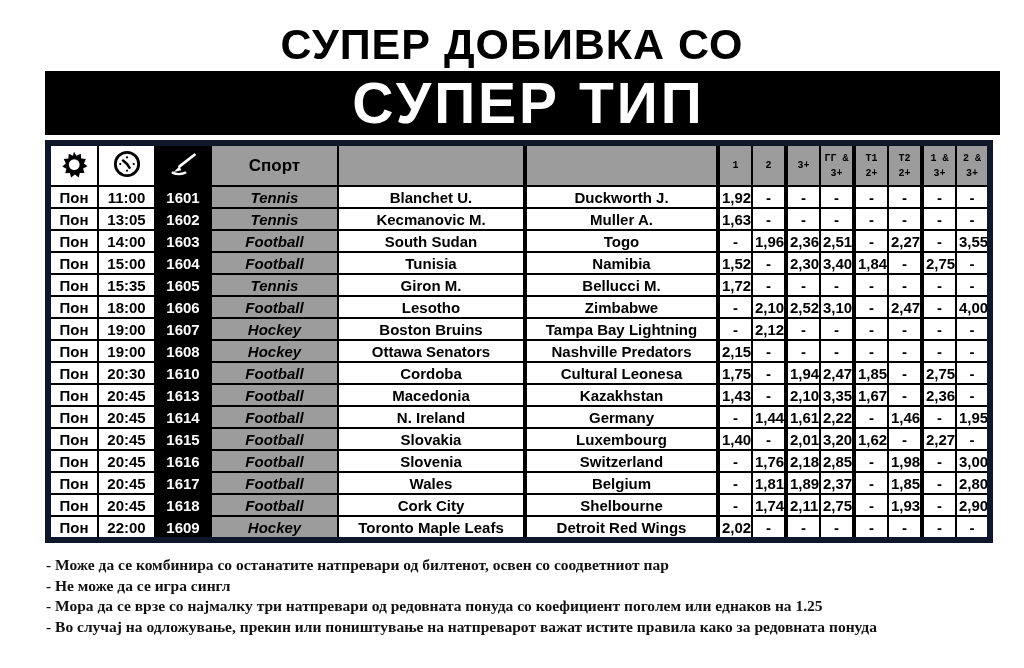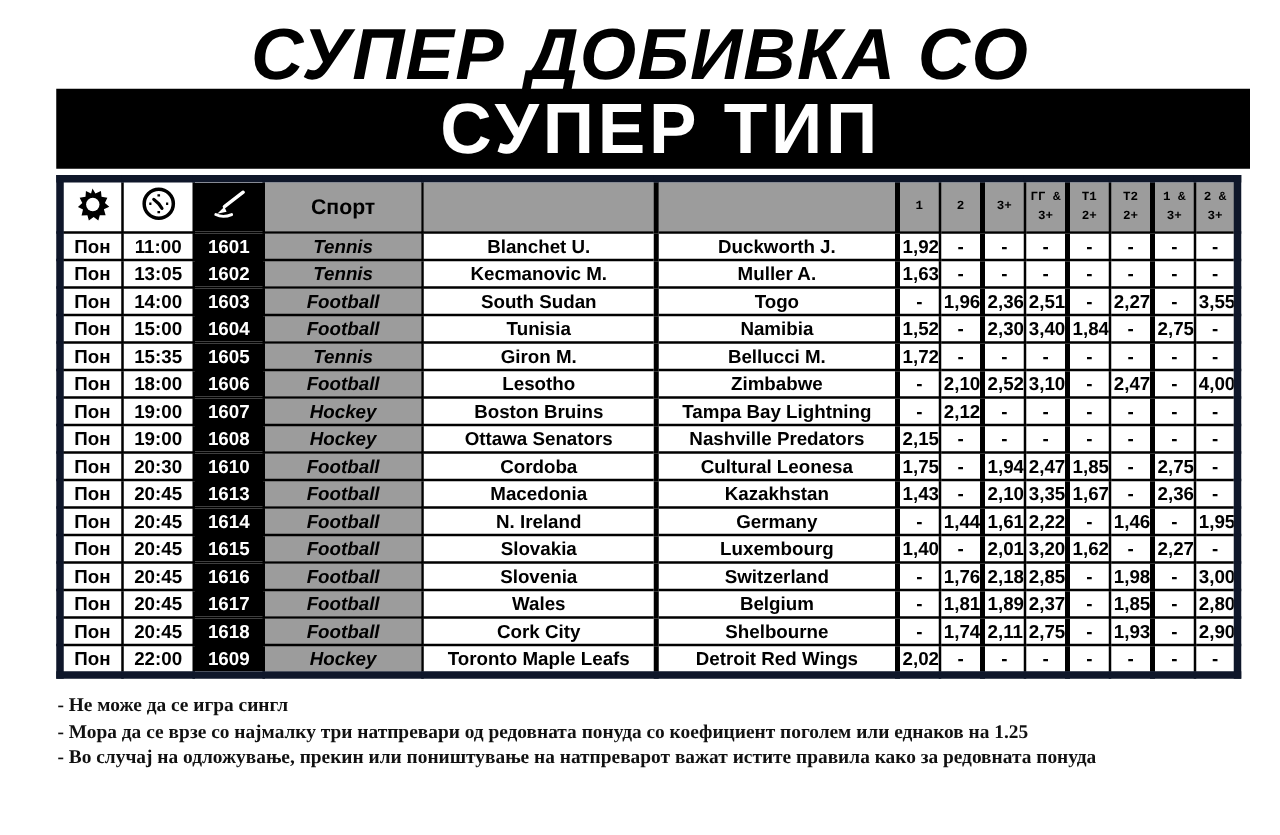--- a/index.html
+++ b/index.html
@@ -2,22 +2,22 @@
 <html><head>
 <meta charset="utf-8">
 <style>
   html,body { margin:0; padding:0; }
   body {
     width:1024px; height:668px; background:#ffffff; position:relative;
     font-family:"Liberation Sans", sans-serif; overflow:hidden;
   }
   .page-title {
     position:absolute; top:20px; left:0; width:100%;
-    text-align:center; font-size:58px; font-weight:bold; color:#000;
-    letter-spacing:1px; line-height:48px; white-space:nowrap;font-style:italic;
+    text-align:center; font-size:43px; font-weight:bold; color:#000;
+    letter-spacing:1px; line-height:48px; white-space:nowrap;
   }
   .banner {
     position:absolute; top:71px; left:45px; width:943px; height:64px;
     background:#000; color:#fff; display:flex; align-items:center; justify-content:center;padding-left:12px;
   }
   .banner-text {
     font-size:57px; font-weight:bold; letter-spacing:3px; line-height:60px; white-space:nowrap;
   }
   table.bet-table {
     position:absolute; top:140px; left:45px;
@@ -375,16 +375,17 @@
         <td class="odds-cell">-</td>
         <td class="odds-cell grp">-</td>
         <td class="odds-cell">-</td>
         <td class="odds-cell grp">-</td>
         <td class="odds-cell">-</td>
       </tr>
     </tbody>
 </table>
 
 <div class="notes" id="notes-box">
+    <div class="note-line">- Може да се комбинира со останатите натпревари од билтенот, освен со соодветниот пар</div>
     <div class="note-line">- Не може да се игра сингл</div>
     <div class="note-line">- Мора да се врзе со најмалку три натпревари од редовната понуда со коефициент поголем или еднаков на 1.25</div>
     <div class="note-line">- Во случај на одложување, прекин или поништување на натпреварот важат истите правила како за редовната понуда</div>
   </div>
 
 </body></html>

